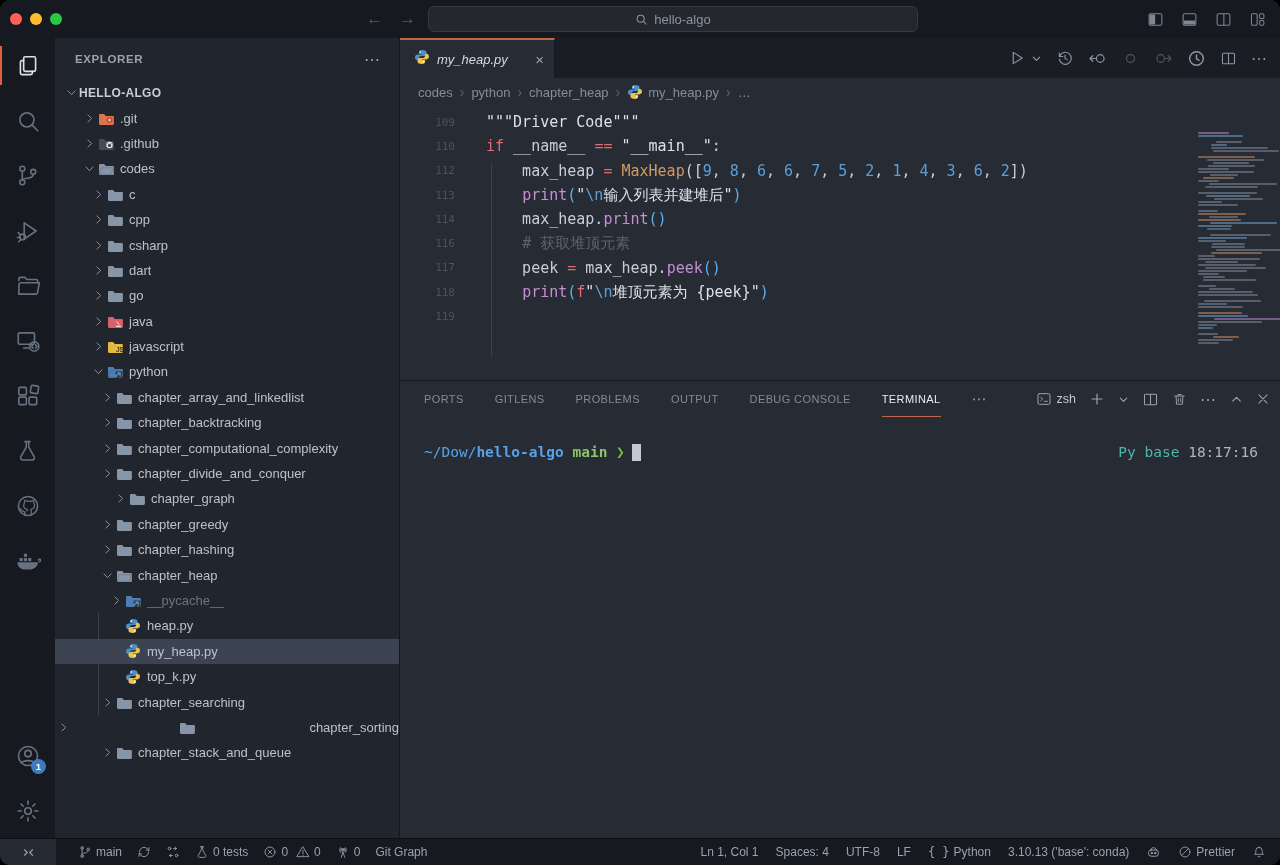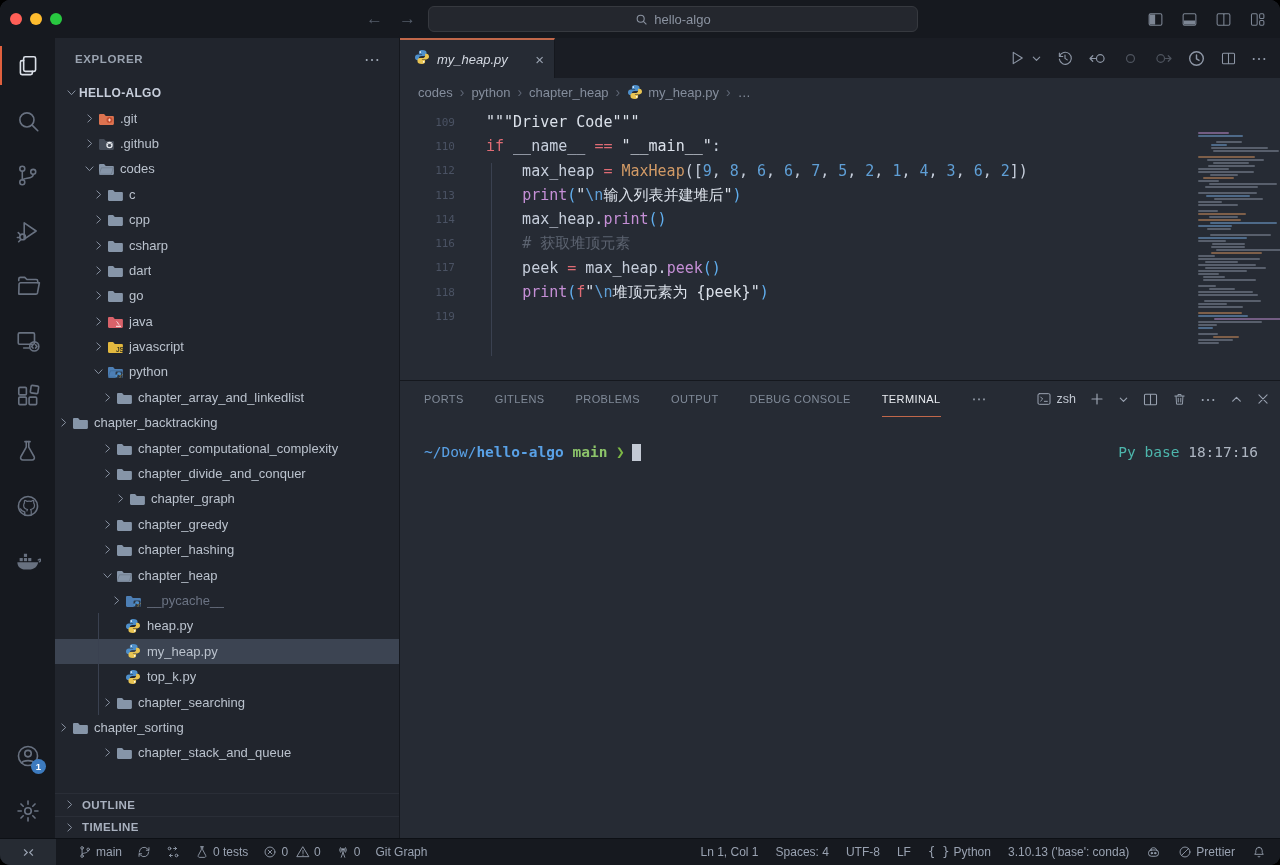--- a/index.html
+++ b/index.html
@@ -445,21 +445,21 @@
                 <path d="M9 5.5l7 6.5-7 6.5" stroke-width="1.8"></path>
               </svg>
             </span>
             <span class="ticon">
               <svg width="16" height="15" viewBox="0 0 16 15">
                 <path d="M1 4.2c0-.7.5-1.2 1.2-1.2h3.9l1.7 1.9h6.9c.7 0 1.2.5 1.2 1.2v6.7c0 .7-.5 1.2-1.2 1.2H2.2c-.7 0-1.2-.5-1.2-1.2z" fill="#8695a8"></path>
               </svg>
             </span>
             <span class="tlabel">chapter_array_and_linkedlist</span>
           </div>
-          <div class="trow" style="">
+          <div class="trow" style="padding-left: 44px;">
             <span class="twisty">
               <svg width="13" height="13" viewBox="0 0 24 24" fill="none" stroke="currentColor" stroke-width="1.5" stroke-linecap="round" stroke-linejoin="round">
                 <path d="M9 5.5l7 6.5-7 6.5" stroke-width="1.8"></path>
               </svg>
             </span>
             <span class="ticon">
               <svg width="16" height="15" viewBox="0 0 16 15">
                 <path d="M1 4.2c0-.7.5-1.2 1.2-1.2h3.9l1.7 1.9h6.9c.7 0 1.2.5 1.2 1.2v6.7c0 .7-.5 1.2-1.2 1.2H2.2c-.7 0-1.2-.5-1.2-1.2z" fill="#8695a8"></path>
               </svg>
             </span>
@@ -604,21 +604,21 @@
                 <path d="M9 5.5l7 6.5-7 6.5" stroke-width="1.8"></path>
               </svg>
             </span>
             <span class="ticon">
               <svg width="16" height="15" viewBox="0 0 16 15">
                 <path d="M1 4.2c0-.7.5-1.2 1.2-1.2h3.9l1.7 1.9h6.9c.7 0 1.2.5 1.2 1.2v6.7c0 .7-.5 1.2-1.2 1.2H2.2c-.7 0-1.2-.5-1.2-1.2z" fill="#8695a8"></path>
               </svg>
             </span>
             <span class="tlabel">chapter_searching</span>
           </div>
-          <div class="trow" style="">
+          <div class="trow" style=" justify-content: space-between;">
             <span class="twisty">
               <svg width="13" height="13" viewBox="0 0 24 24" fill="none" stroke="currentColor" stroke-width="1.5" stroke-linecap="round" stroke-linejoin="round">
                 <path d="M9 5.5l7 6.5-7 6.5" stroke-width="1.8"></path>
               </svg>
             </span>
             <span class="ticon">
               <svg width="16" height="15" viewBox="0 0 16 15">
                 <path d="M1 4.2c0-.7.5-1.2 1.2-1.2h3.9l1.7 1.9h6.9c.7 0 1.2.5 1.2 1.2v6.7c0 .7-.5 1.2-1.2 1.2H2.2c-.7 0-1.2-.5-1.2-1.2z" fill="#8695a8"></path>
               </svg>
             </span>
@@ -631,38 +631,20 @@
               </svg>
             </span>
             <span class="ticon">
               <svg width="16" height="15" viewBox="0 0 16 15">
                 <path d="M1 4.2c0-.7.5-1.2 1.2-1.2h3.9l1.7 1.9h6.9c.7 0 1.2.5 1.2 1.2v6.7c0 .7-.5 1.2-1.2 1.2H2.2c-.7 0-1.2-.5-1.2-1.2z" fill="#8695a8"></path>
               </svg>
             </span>
             <span class="tlabel">chapter_stack_and_queue</span>
           </div>
           <div class="guide" style="left: 43px; top: 533.4px; height: 101.6px;"></div>
-        </div>
-      <div id="sideSections">
-          <div class="side-section">
-            <span class="twisty">
-              <svg width="13" height="13" viewBox="0 0 24 24" fill="none" stroke="currentColor" stroke-width="1.5" stroke-linecap="round" stroke-linejoin="round">
-                <path d="M9 5.5l7 6.5-7 6.5" stroke-width="1.8"></path>
-              </svg>
-            </span>
-            <span>OUTLINE</span>
-          </div>
-          <div class="side-section">
-            <span class="twisty">
-              <svg width="13" height="13" viewBox="0 0 24 24" fill="none" stroke="currentColor" stroke-width="1.5" stroke-linecap="round" stroke-linejoin="round">
-                <path d="M9 5.5l7 6.5-7 6.5" stroke-width="1.8"></path>
-              </svg>
-            </span>
-            <span>TIMELINE</span>
-          </div>
         </div>
     </div>
 
     <div class="editorcol">
       <div class="tabbar">
         <div class="tab">
           <span class="ticon" id="tabPyIcon"><svg width="16" height="16" viewBox="0 0 16 16">
                 <path fill="#4e8fca" d="M7.9 1C5.8 1 4.9 1.9 4.9 3.4V5h3.2v.6H3.8C2.1 5.6 1 6.7 1 8.4s1.1 2.8 2.7 2.8h1.2V9.3C4.9 7.9 6.2 7 7.7 7h2.7c1.2 0 2.1-1 2.1-2.2V3.4C12.5 1.9 11.3 1 7.9 1z"></path>
                 <circle cx="6.3" cy="3.1" r=".8" fill="#fff"></circle>
                 <path fill="#e9c452" d="M8.1 15c2.1 0 3-.9 3-2.4V11H7.9v-.6h4.3c1.7 0 2.8-1.1 2.8-2.8S13.9 4.8 12.3 4.8h-1.2v1.9c0 1.4-1.3 2.3-2.8 2.3H5.6c-1.2 0-2.1 1-2.1 2.2v1.4C3.5 14.1 4.7 15 8.1 15z"></path>

